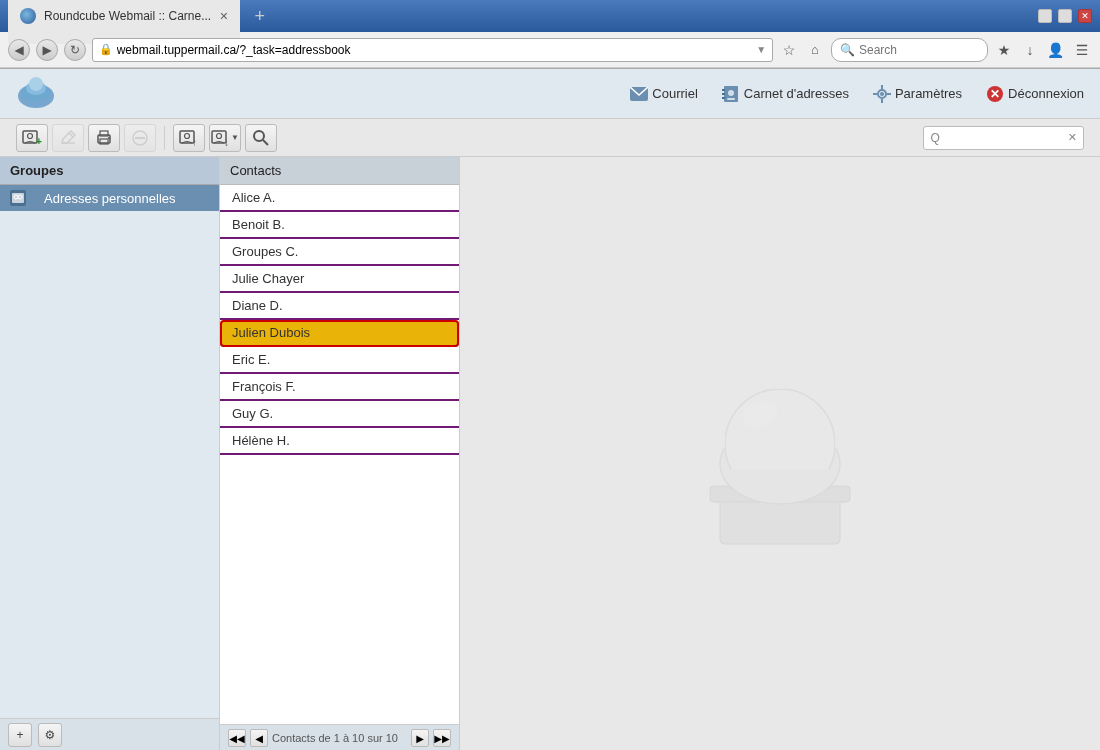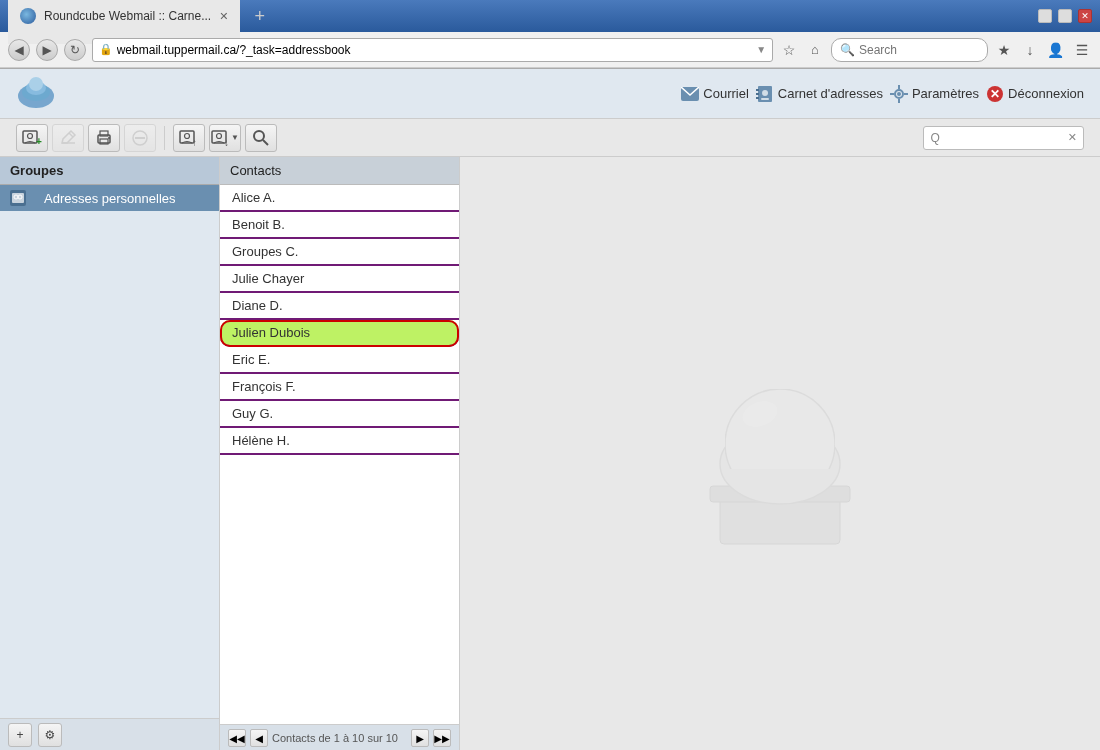--- a/index.html
+++ b/index.html
@@ -21,21 +21,21 @@
     .nav-icons { display: flex; gap: 6px; }
     .nav-icon { width: 20px; height: 20px; color: #555; cursor: pointer; display: flex; align-items: center; justify-content: center; font-size: 14px; }
 
     
     .app-container { background: #e8e8e8; height: calc(750px - 68px); display: flex; flex-direction: column; }
     .app-header { background: #e0e8f0; border-bottom: 1px solid #ccc; padding: 6px 16px; display: flex; align-items: center; justify-content: space-between; height: 50px; }
     .logo-area { display: flex; align-items: center; gap: 8px; }
     .logo-text { display: flex; flex-direction: column; }
     .logo-name { font-size: 22px; font-weight: bold; color: #2a5a8c; font-style: italic; }
     .logo-subtitle { font-size: 9px; color: #888; }
-    .header-nav { display: flex; align-items: center; gap: 7px; }
+    .header-nav { display: flex; align-items: center; gap: 24px; }
     .header-nav-item { display: flex; align-items: center; gap: 4px; cursor: pointer; color: #333; font-size: 13px; text-decoration: none; }
 
     
     .toolbar { background: #e8e8e8; border-bottom: 1px solid #ccc; padding: 4px 16px; display: flex; align-items: center; justify-content: space-between; height: 38px; }
     .toolbar-left { display: flex; align-items: center; gap: 4px; }
     .toolbar-right { display: flex; align-items: center; gap: 4px; }
     .toolbar-btn { width: 32px; height: 28px; border: 1px solid #bbb; border-radius: 3px; background: linear-gradient(to bottom, #f5f5f5, #e0e0e0); cursor: pointer; display: flex; align-items: center; justify-content: center; font-size: 14px; color: #444; }
     .toolbar-btn.disabled { opacity: 0.4; cursor: default; }
     .toolbar-separator { width: 1px; height: 24px; background: #ccc; margin: 0 4px; }
     .search-contact-bar { display: flex; align-items: center; background: white; border: 1px solid #bbb; border-radius: 3px; height: 24px; padding: 0 6px; gap: 4px; }
@@ -51,21 +51,21 @@
     .sidebar-item-icon { width: 16px; height: 16px; background: #6a8fb0; border-radius: 2px; display: flex; align-items: center; justify-content: center; color: white; font-size: 10px; flex-shrink: 0; }
     .sidebar-item.active .sidebar-item-icon { background: #4a6f90; }
     .sidebar-footer { border-top: 1px solid #ccc; padding: 4px 8px; display: flex; gap: 6px; background: #d8e0e8; }
     .sidebar-footer-btn { width: 24px; height: 24px; border: 1px solid #bbb; border-radius: 3px; background: linear-gradient(to bottom, #f5f5f5, #e0e0e0); cursor: pointer; display: flex; align-items: center; justify-content: center; font-size: 12px; color: #444; }
 
     
     .contacts-panel { width: 240px; border-right: 1px solid #ccc; display: flex; flex-direction: column; background: white; }
     .contacts-header { background: #c8d0d8; padding: 6px 10px; font-weight: normal; font-size: 13px; color: #222; border-bottom: 1px solid #bbb; }
     .contacts-list { flex: 1; overflow-y: auto; }
     .contact-item { padding: 5px 12px; cursor: pointer; font-size: 13px; color: #333; border-bottom: 2px solid #701a75; }
-    .contact-item.highlighted { background: #bef264; outline: 2px solid #cc0000; outline-offset: -2px; border-radius: 10px; }
+    .contact-item.highlighted { background: #eab308; outline: 2px solid #cc0000; outline-offset: -2px; border-radius: 4px; }
     .contacts-footer { border-top: 1px solid #ccc; padding: 4px 8px; background: #d8e0e8; display: flex; align-items: center; gap: 4px; font-size: 11px; color: #555; }
     .pagination-btn { width: 18px; height: 18px; border: 1px solid #bbb; background: linear-gradient(to bottom, #f5f5f5, #e0e0e0); cursor: pointer; display: flex; align-items: center; justify-content: center; font-size: 10px; border-radius: 2px; }
 
     
     .contact-detail { flex: 1; background: #e8e8e8; display: flex; align-items: center; justify-content: center; }
     .contact-placeholder { display: flex; align-items: center; justify-content: center; }
 
     
     .avatar-placeholder { opacity: 0.3; }
   </style>

